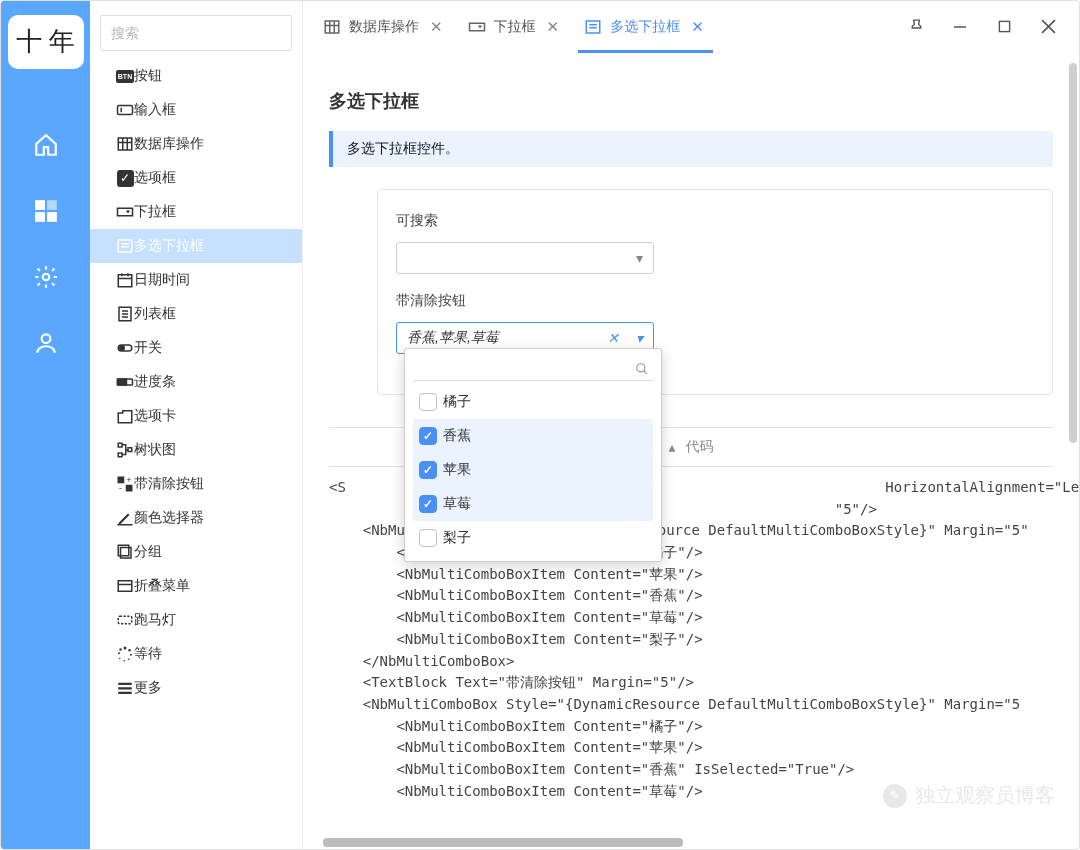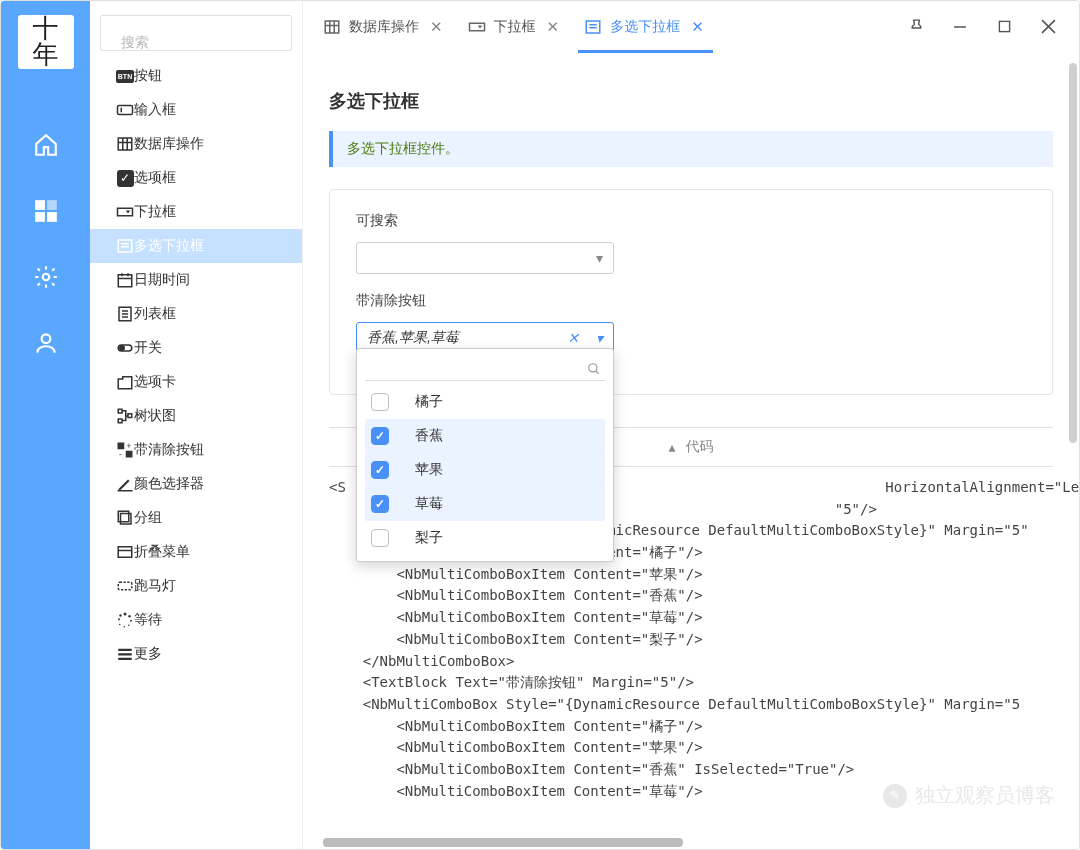--- a/index.html
+++ b/index.html
@@ -1,26 +1,26 @@
 <!DOCTYPE html>
 <html><head>
   <meta charset="utf-8">
   <style>
     * { box-sizing:border-box; margin:0; padding:0; }
     body { font-family:"Microsoft YaHei","Segoe UI",Arial,sans-serif; font-size:14px; color:#333; background:#fff; width:1080px; height:850px; overflow:hidden; position:relative; border:1px solid #e0e0e0; border-radius:4px; }
 
     .left-rail { position:absolute; left:0; top:0; bottom:0; width:89px; background:#5aa7ff; display:flex; flex-direction:column; align-items:center; padding-top:14px; gap:0; }
-    .logo { width:56px; height:54px; background:#fff; border-radius:3px; display:flex; align-items:center; justify-content:center; font-size:26px; font-weight:500; color:#222; line-height:1; text-align:center; font-family:"KaiTi","STKaiti",serif; }
+    .logo { width:76px; height:54px; background:#fff; border-radius:10px; display:flex; align-items:center; justify-content:center; font-size:26px; font-weight:500; color:#222; line-height:1; text-align:center; font-family:"KaiTi","STKaiti",serif; }
     .rail-spacer { height:36px; }
     .rail-icon { width:28px; height:28px; margin:26px 0 12px; color:#fff; display:flex; align-items:center; justify-content:center; }
     .rail-icon svg { width:26px; height:26px; stroke:#fff; fill:none; stroke-width:2; }
     .rail-icon.filled svg { fill:#fff; stroke:none; }
 
     .sidebar { position:absolute; left:89px; top:0; bottom:0; width:213px; background:#fff; border-right:1px solid #f0f0f0; display:flex; flex-direction:column; }
-    .search-box { margin:14px 10px 8px; height:36px; border:1px solid #e0e0e0; border-radius:2px; padding:0 20px; display:flex; align-items:flex-end; }
+    .search-box { margin:14px 10px 8px; height:36px; border:1px solid #e0e0e0; border-radius:2px; padding:0 10px; display:flex; align-items:center; }
     .search-box input { border:0; outline:0; width:100%; font-size:14px; color:#333; background:transparent; }
     .search-box input::placeholder { color:#b8b8b8; }
     .nav-list { flex:1; overflow:auto; padding-bottom:10px; }
     .nav-item { display:flex; align-items:center; height:34px; padding:0 0 0 26px; cursor:pointer; color:#333; }
     .nav-item.selected { background:#c6e1ff; color:#fff; }
     .nav-icon { width:18px; display:flex; align-items:center; justify-content:center; }
     .nav-icon svg, .nav-icon span { width:18px; height:18px; }
 
     .main { position:absolute; left:302px; right:0; top:0; bottom:0; display:flex; flex-direction:column; overflow:hidden; }
     .titlebar { height:52px; display:flex; align-items:center; padding:0 14px 0 14px; gap:0; border-bottom:1px solid transparent; position:relative; }
@@ -30,32 +30,32 @@
     .tab.active::after { content:""; position:absolute; left:0; right:0; bottom:-2px; height:3px; background:#4a90f7; }
     .tab-icon { width:18px; height:18px; display:flex; align-items:center; justify-content:center; }
     .tab-close { color:#888; font-size:15px; padding:0 3px; }
     .tab.active .tab-close { color:#4a90f7; }
     .win-controls { margin-left:auto; display:flex; align-items:center; gap:22px; padding-right:6px; color:#555; }
     .win-btn { width:22px; height:22px; display:flex; align-items:center; justify-content:center; cursor:pointer; }
 
     .content { flex:1; overflow:auto; position:relative; }
     .content-inner { padding:36px 26px 10px 26px; }
     .page-title { font-size:18px; font-weight:bold; color:#333; margin-bottom:18px; }
-    .note { background:#eaf3ff; border-left:4px solid #4a90f7; padding:9px 14px; color:#4d7c0f; font-size:14px; margin-bottom:22px; }
-    .panel { border:1px solid #e5e5e5; border-radius:4px; padding:22px 26px; margin-bottom:22px; position:relative; }
+    .note { background:#eaf3ff; border-left:4px solid #4a90f7; padding:9px 14px; color:#0f172a; font-size:14px; margin-bottom:22px; }
+    .panel { border:1px solid #e5e5e5; border-radius:4px; padding:22px 18px; margin-bottom:22px; position:relative;margin-left:48px; }
     .sec-label { color:#444; margin-bottom:12px; }
     .combo { width:258px; height:32px; border:1px solid #d0d0d0; border-radius:3px; display:flex; align-items:center; padding:0 10px; position:relative; color:#333; margin-bottom:18px; }
     .combo .caret { position:absolute; right:10px; color:#888; }
     .combo.blue { border-color:#4a90f7;font-style:italic; }
     .combo .clear { position:absolute; right:34px; color:#4a90f7; font-size:14px; }
     .combo.blue .caret { color:#4a90f7; }
 
     .dropdown { position:absolute; left:26px; top:158px; width:258px; background:#fff; border:1px solid #ccc; border-radius:3px; box-shadow:0 4px 14px rgba(0,0,0,0.18); padding:8px 8px 6px; z-index:5; }
     .dd-search { height:24px; border-bottom:1px solid #ddd; display:flex; align-items:center; justify-content:flex-end; padding:0 4px; color:#888; margin-bottom:4px; }
-    .dd-item { display:flex; align-items:center; height:34px; padding:0 6px; gap:26px; cursor:pointer; border-radius:2px; }
+    .dd-item { display:flex; align-items:center; height:34px; padding:0 6px; gap:6px; cursor:pointer; border-radius:2px; }
     .dd-item.sel { background:#eaf3ff; }
     .chk { width:18px; height:18px; border:1px solid #c0c0c0; border-radius:4px; display:flex; align-items:center; justify-content:center; background:#fff; }
     .chk.on { background:#4a90f7; border-color:#4a90f7; }
     .chk.on::after { content:"✓"; color:#fff; font-size:12px; font-weight:bold; }
 
     .code-toggle { border-top:1px solid #e0e0e0; border-bottom:1px solid #e0e0e0; padding:10px 0; text-align:center; color:#888; font-size:14px; display:flex; align-items:center; justify-content:center; gap:10px; margin:0 26px; }
     .code-block { padding:10px 26px; font-family:Consolas,monospace; font-size:14px; color:#444; line-height:1.55; white-space:pre; overflow-x:auto; }
 
     .scrollbar-y { position:absolute; right:2px; top:62px; bottom:0; width:8px; }
     .scrollbar-y .thumb { position:absolute; top:0; width:100%; height:380px; background:#d0d0d0; border-radius:4px; }
@@ -178,20 +178,29 @@
         <span>列表框</span>
       </div>
       <div class="nav-item">
         <span class="nav-icon">
           <svg viewBox="0 0 24 24" fill="none" stroke="#333" stroke-width="2">
             <rect x="3" y="8" width="18" height="8" rx="4"></rect>
             <circle cx="8" cy="12" r="3" fill="#333"></circle>
           </svg>
         </span>
         <span>开关</span>
+      </div>
+      <div class="nav-item">
+        <span class="nav-icon">
+          <svg viewBox="0 0 24 24" fill="none" stroke="#333" stroke-width="2">
+            <rect x="2" y="8" width="20" height="8" rx="1"></rect>
+            <rect x="2" y="8" width="12" height="8" fill="#333"></rect>
+          </svg>
+        </span>
+        <span>进度条</span>
       </div>
       <div class="nav-item">
         <span class="nav-icon">
           <svg viewBox="0 0 24 24" fill="none" stroke="#333" stroke-width="2">
             <path d="M3 8h6v-3h12v16H3z"></path>
           </svg>
         </span>
         <span>选项卡</span>
       </div>
       <div class="nav-item">

